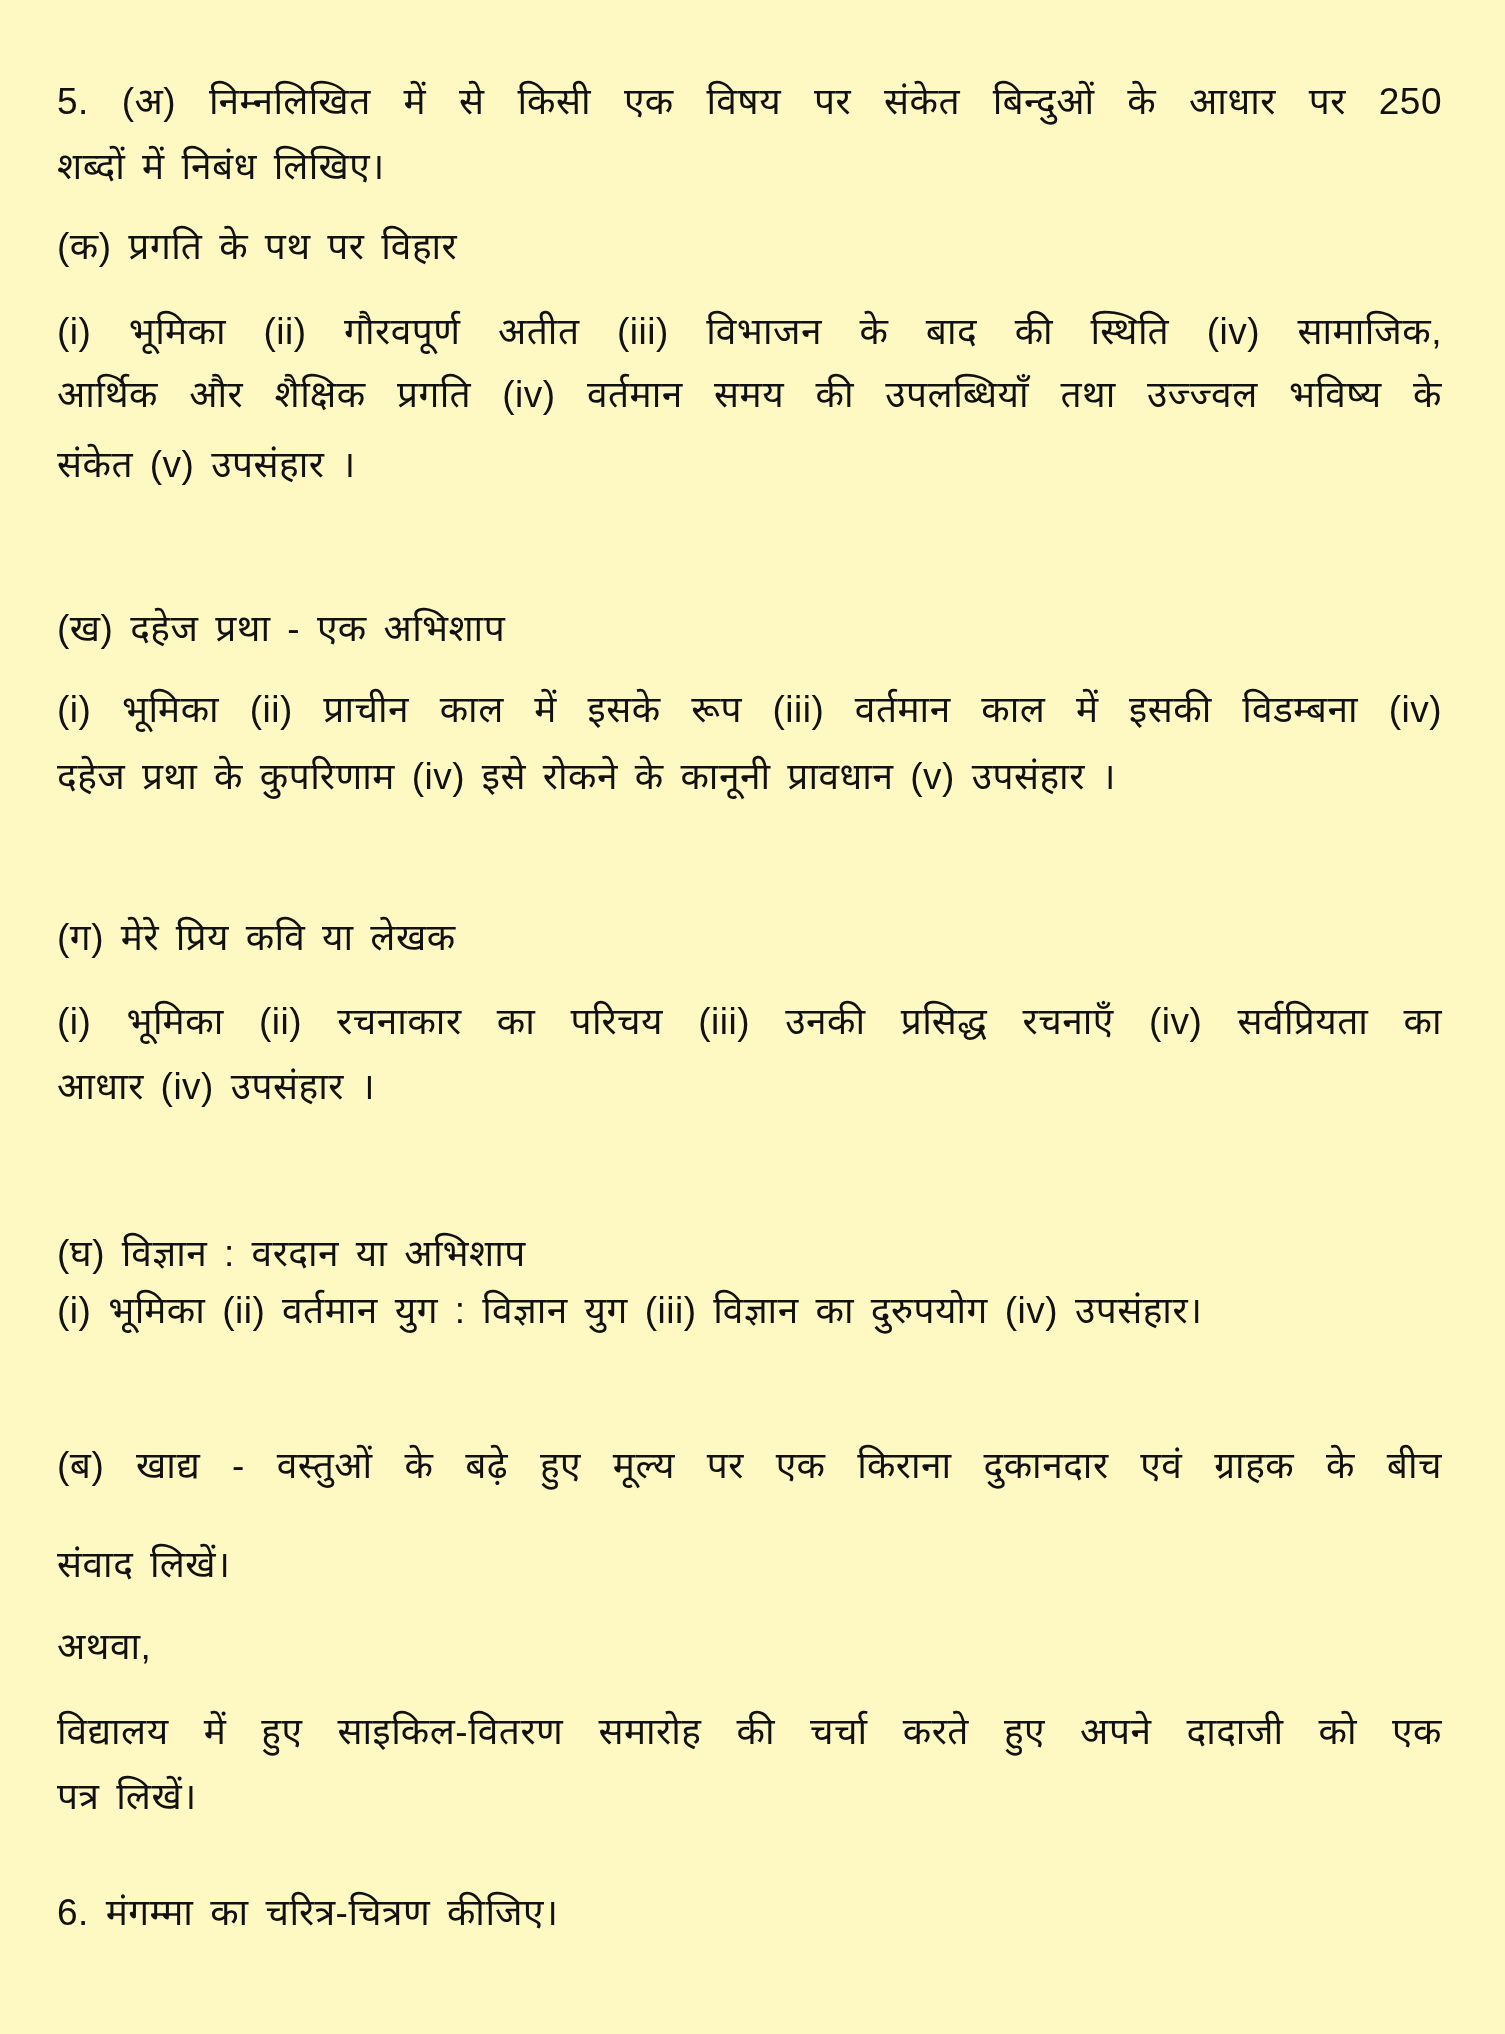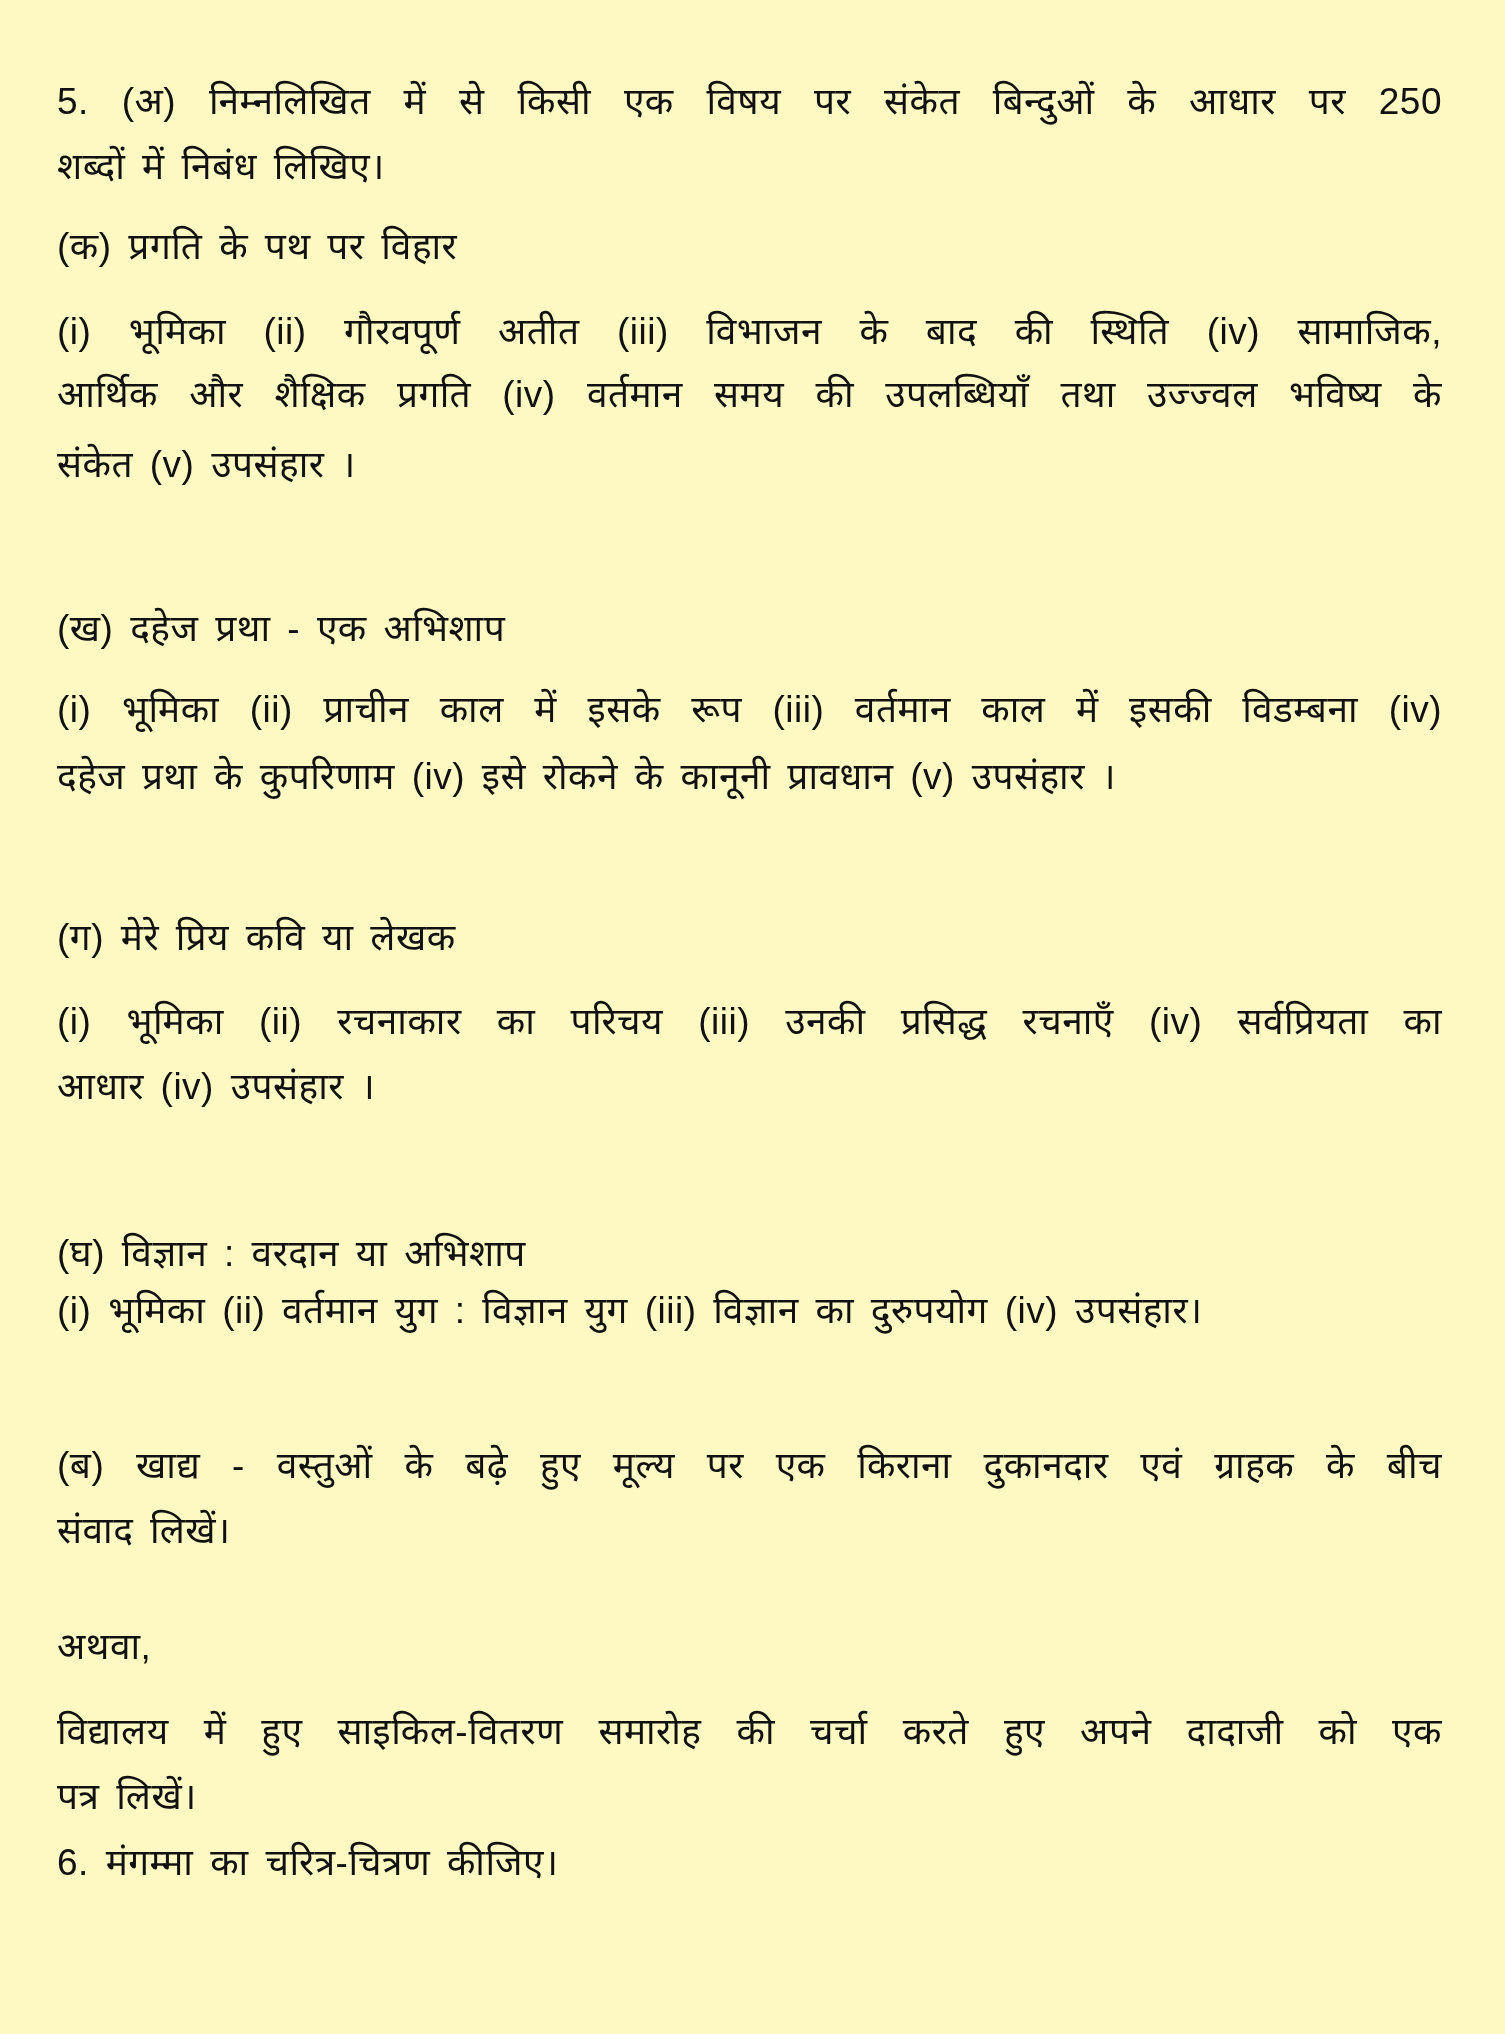--- a/index.html
+++ b/index.html
@@ -56,20 +56,20 @@
   <div class="line" style="top:746px;">दहेज प्रथा के कुपरिणाम (iv) इसे रोकने के कानूनी प्रावधान (v) उपसंहार ।</div>
 
   <div class="line" style="top:907px;">(ग) मेरे प्रिय कवि या लेखक</div>
   <div class="line" style="top:1056px;">आधार (iv) उपसंहार ।</div>
   <div class="line full" style="top:991px;">(i) भूमिका (ii) रचनाकार का परिचय (iii) उनकी प्रसिद्ध रचनाएँ (iv) सर्वप्रियता का</div>
 
   <div class="line" style="top:1223px;">(घ) विज्ञान : वरदान या अभिशाप</div>
   <div class="line" style="top:1280px;">(i) भूमिका (ii) वर्तमान युग : विज्ञान युग (iii) विज्ञान का दुरुपयोग (iv) उपसंहार।</div>
 
   <div class="line full" style="top:1435px;">(ब) खाद्य - वस्तुओं के बढ़े हुए मूल्य पर एक किराना दुकानदार एवं ग्राहक के बीच</div>
-  <div class="line" style="top:1500px;text-align:center;">संवाद लिखें।</div>
+  <div class="line" style="top:1534px;text-align:center;">संवाद लिखें।</div>
   <div class="line" style="top:1616px;">अथवा,</div>
   <div class="line full" style="top:1701px;">विद्यालय में हुए साइकिल-वितरण समारोह की चर्चा करते हुए अपने दादाजी को एक</div>
   <div class="line" style="top:1766px;">पत्र लिखें।</div>
 
-  <div class="line" style="top:1832px;">6. मंगम्मा का चरित्र-चित्रण कीजिए।</div>
+  <div class="line" style="top:1882px;">6. मंगम्मा का चरित्र-चित्रण कीजिए।</div>
 
 </div>
 
 </body></html>

